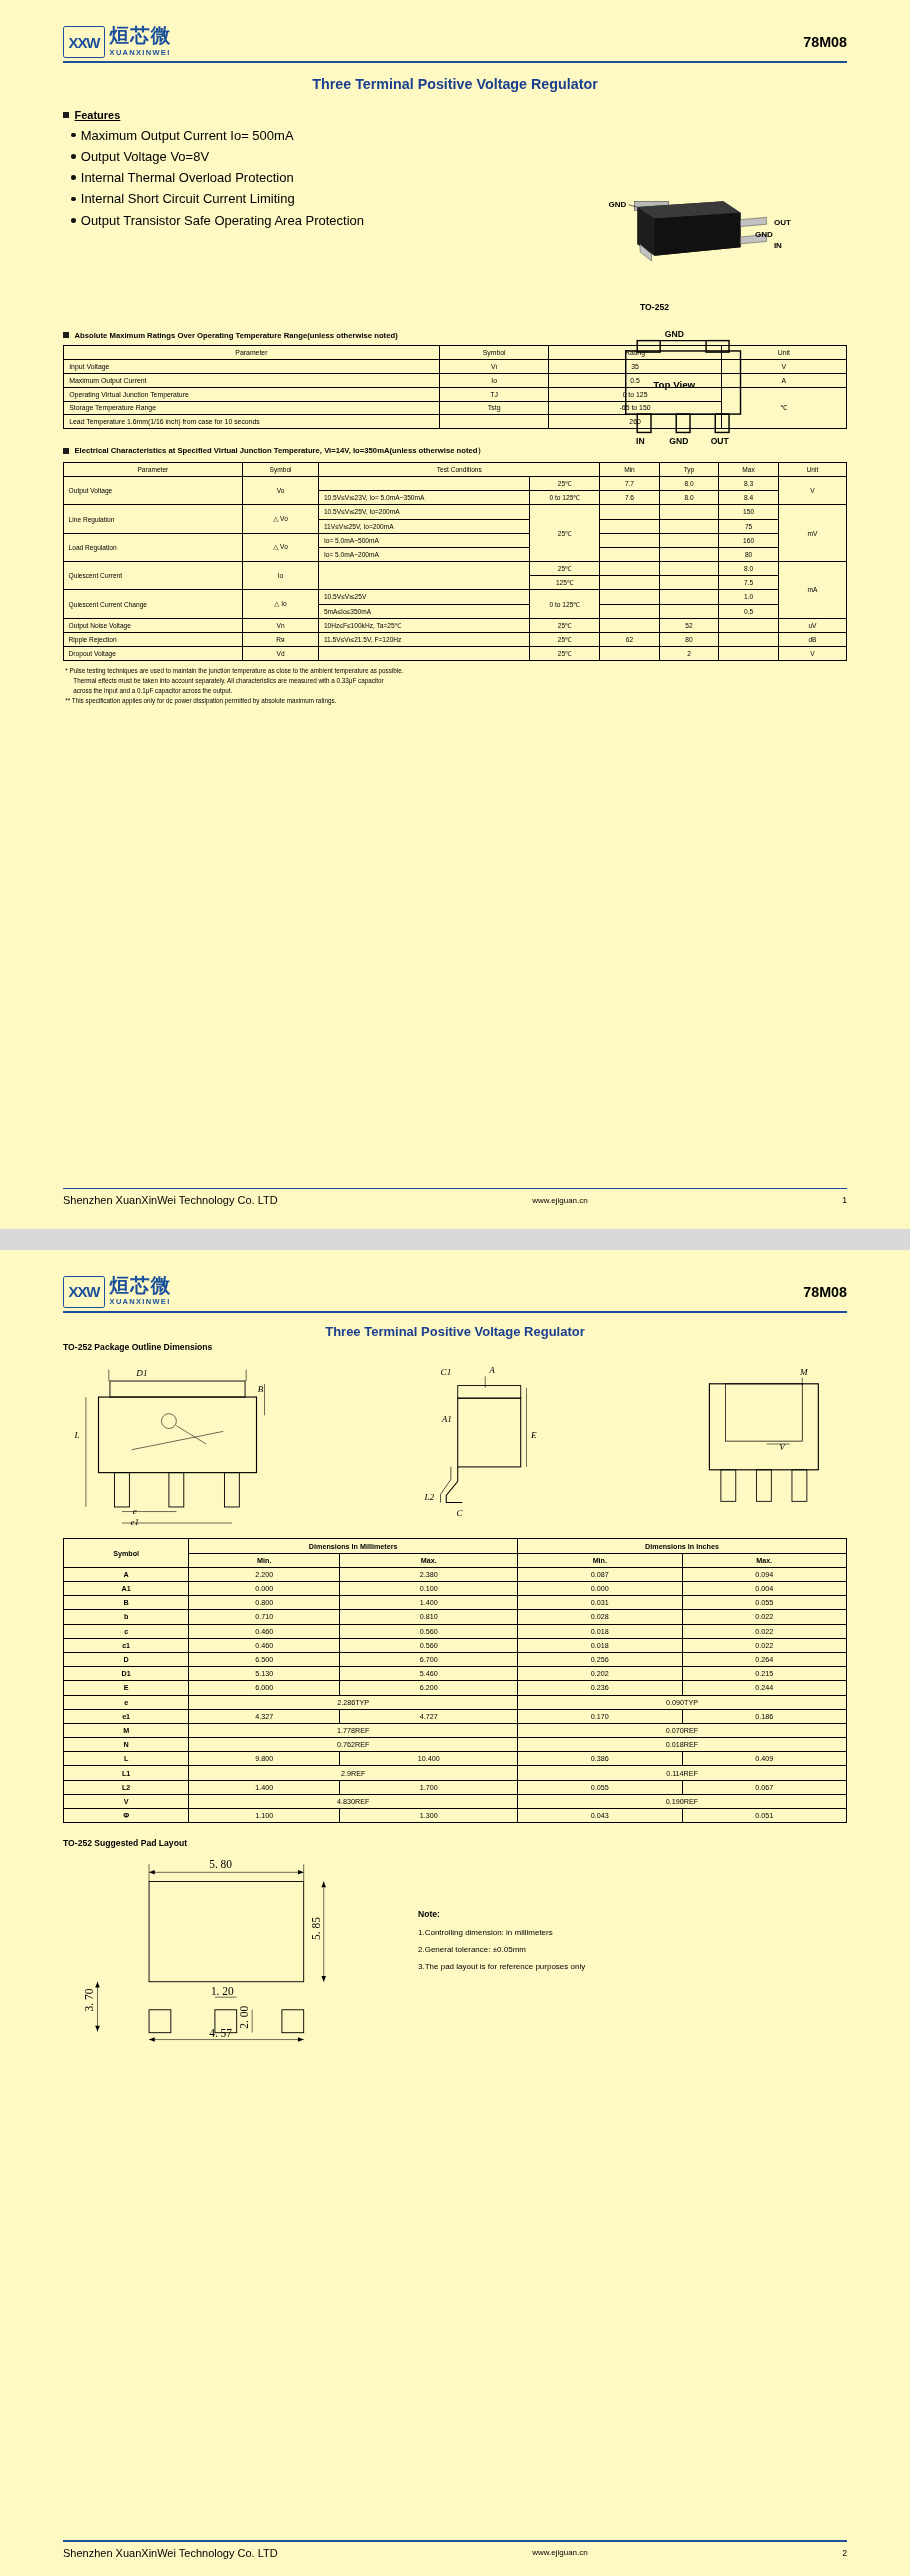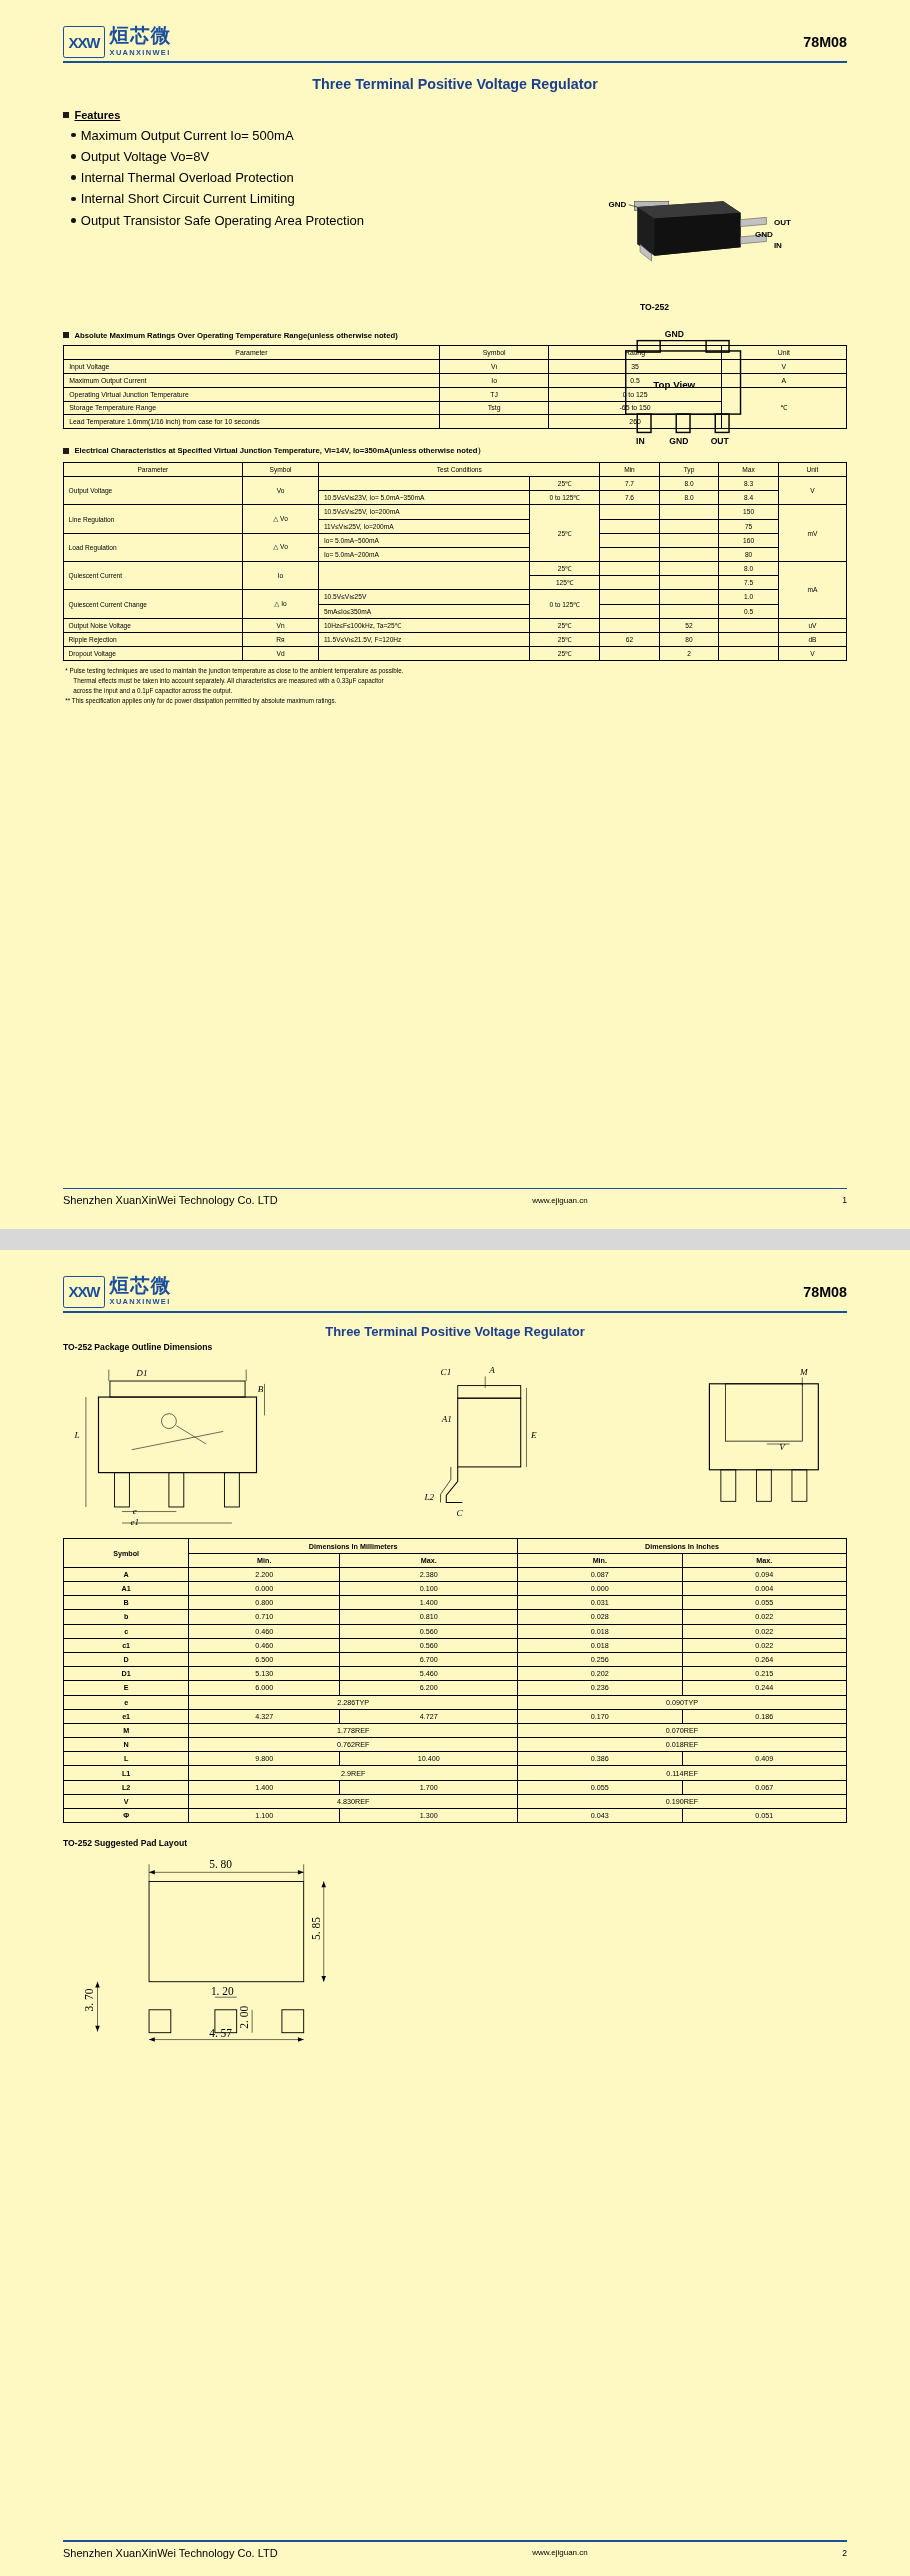--- a/index.html
+++ b/index.html
@@ -581,20 +581,26 @@
         <text x="258" y="246" font-size="20" font-family="Liberation Serif">1. 20</text>
         <line x1="330" y1="272" x2="330" y2="312" stroke="#000"></line>
         <text x="322" y="305" font-size="20" font-family="Liberation Serif" transform="rotate(-90 322 305)">2. 00</text>
 
         <line x1="150" y1="324" x2="420" y2="324" stroke="#000"></line>
         <polygon points="150,324 160,320 160,328" fill="#000"></polygon>
         <polygon points="420,324 410,320 410,328" fill="#000"></polygon>
         <text x="255" y="320" font-size="20" font-family="Liberation Serif">4. 57</text>
       </svg>
 
+      <div class="note-box" style="margin-left:34px;margin-top:52px;">
+        <div class="note-title">Note:</div>
+        <div>1.Controlling dimension: in millimeters</div>
+        <div>2.General tolerance: ±0.05mm</div>
+        <div>3.The pad layout is for reference purposes only</div>
+      </div>
     </div>
   </div>
 
   <div class="foot" style="bottom:17px;">
     <div class="foot-rule"></div>
     <div class="foot-row">
       <div class="foot-l">Shenzhen XuanXinWei Technology Co. LTD</div>
       <div class="foot-c">www.ejiguan.cn</div>
       <div class="foot-r">2</div>
     </div>

